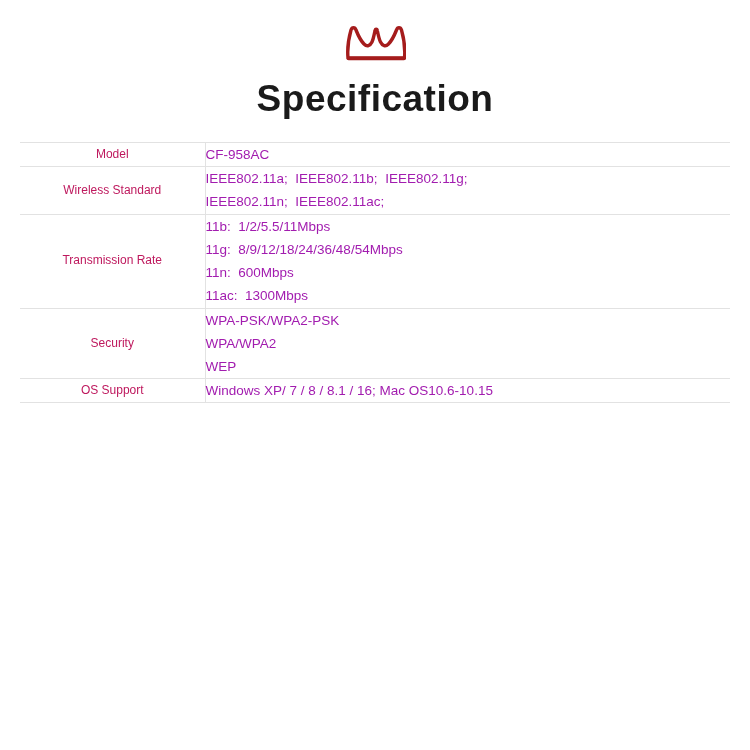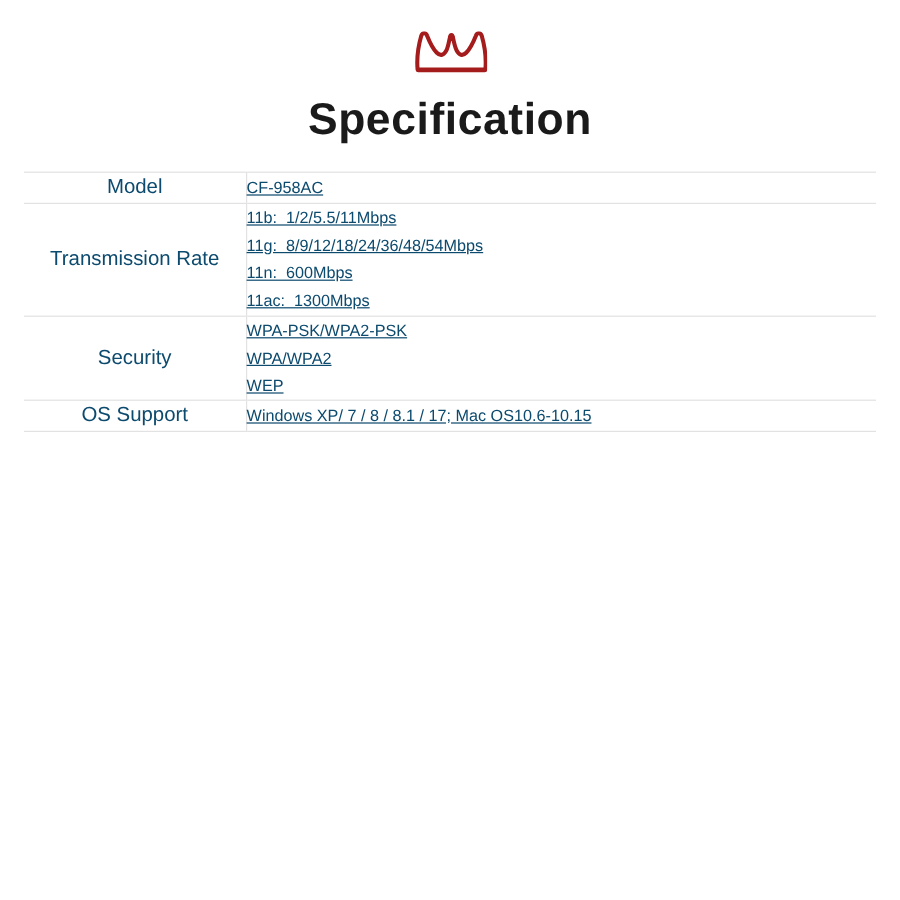--- a/index.html
+++ b/index.html
@@ -48,32 +48,31 @@
   table.spec tr:last-child {
     border-bottom: 1px solid #e2e2e2;
   }
   table.spec td {
     vertical-align: middle;
     padding: 0;
   }
   td.label {
     width: 185px;
     text-align: center;
-    font-size: 17px;
-    color: #0c4a6e;
+    font-size: 12px;
+    color: #be185d;
     border-right: 1px solid #e2e2e2;
     padding: 7px 6px;
     line-height: 1.45;
   }
   td.value {
     padding: 7px 10px 7px 22px;
     font-size: 13.5px;
-    color: #0c4a6e;
+    color: #a21caf;
     line-height: 1.72;
-    text-decoration: underline;
   }
   td.value .ln {
     display: block;
     white-space: pre;
   }
 </style>
 </head>
 <body>
 
 <div id="page">
@@ -91,38 +90,45 @@
 
   <table class="spec">
     <tbody>
       <tr>
         <td class="label">Model</td>
         <td class="value">
           <span class="ln">CF-958AC</span>
         </td>
       </tr>
       <tr>
+        <td class="label">Wireless Standard</td>
+        <td class="value">
+          <span class="ln">IEEE802.11a;  IEEE802.11b;  IEEE802.11g;</span>
+          <span class="ln">IEEE802.11n;  IEEE802.11ac;</span>
+        </td>
+      </tr>
+      <tr>
         <td class="label">Transmission Rate</td>
         <td class="value">
           <span class="ln">11b:  1/2/5.5/11Mbps</span>
           <span class="ln">11g:  8/9/12/18/24/36/48/54Mbps</span>
           <span class="ln">11n:  600Mbps</span>
           <span class="ln">11ac:  1300Mbps</span>
         </td>
       </tr>
       <tr>
         <td class="label">Security</td>
         <td class="value">
           <span class="ln">WPA-PSK/WPA2-PSK</span>
           <span class="ln">WPA/WPA2</span>
           <span class="ln">WEP</span>
         </td>
       </tr>
       <tr>
         <td class="label">OS Support</td>
         <td class="value">
-          <span class="ln">Windows XP/ 7 / 8 / 8.1 / 17; Mac OS10.6-10.15</span>
+          <span class="ln">Windows XP/ 7 / 8 / 8.1 / 16; Mac OS10.6-10.15</span>
         </td>
       </tr>
     </tbody>
   </table>
 
 </div>
 
 </body></html>

